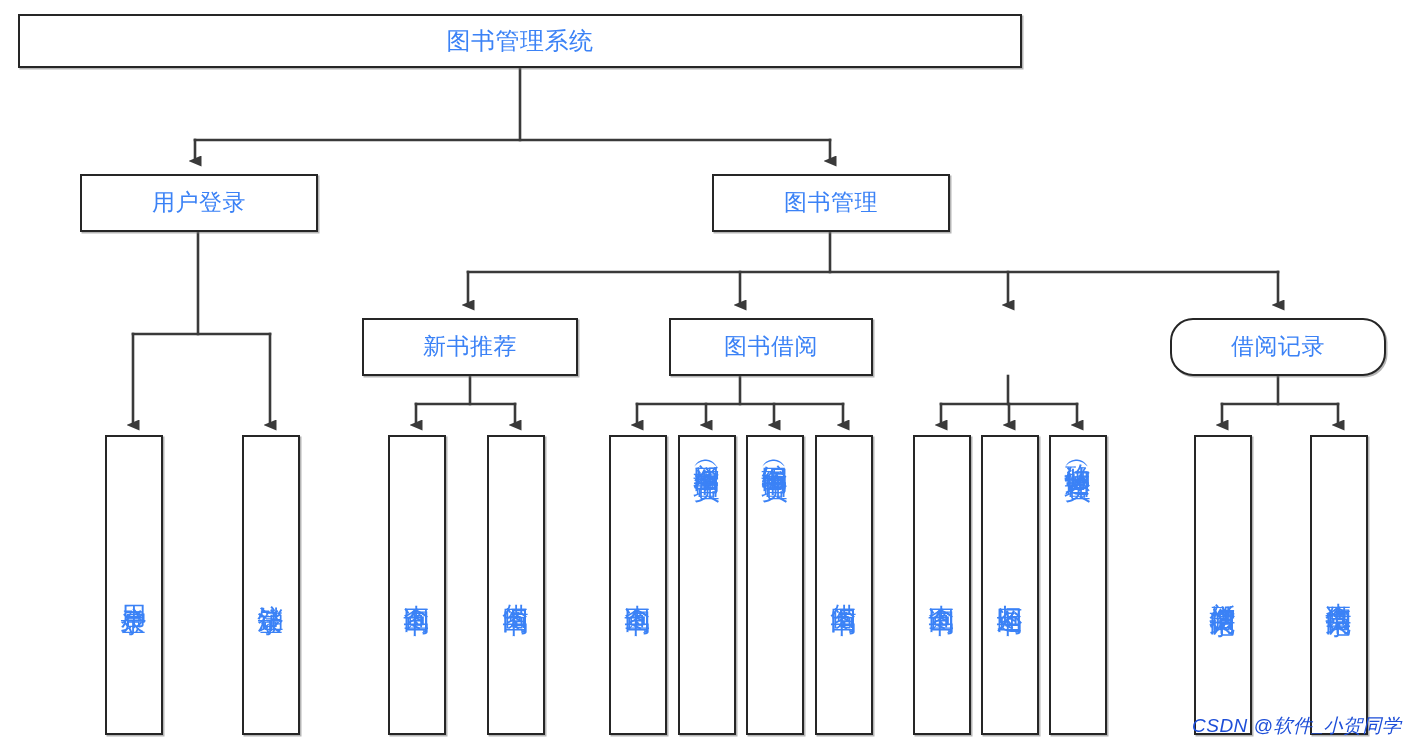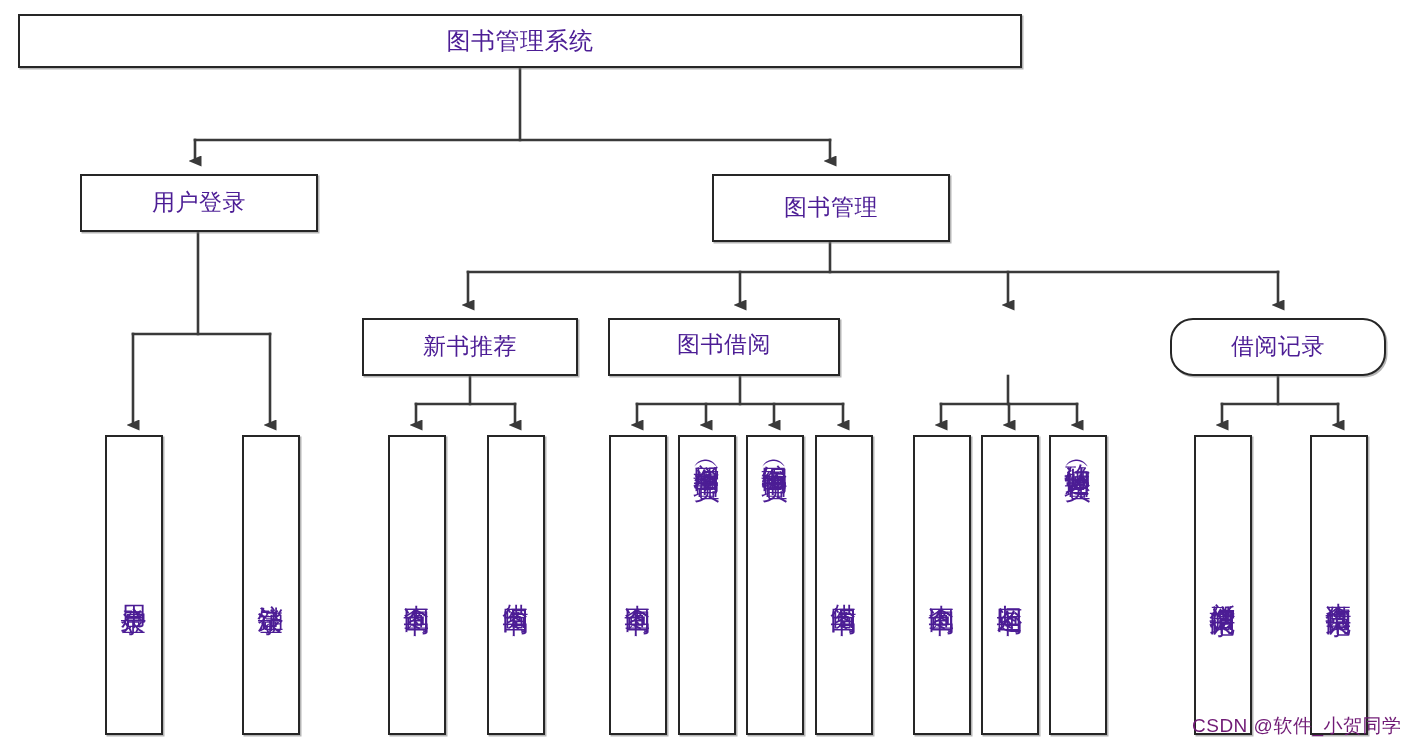--- a/index.html
+++ b/index.html
@@ -28,21 +28,21 @@
     pointer-events: none;
   }
   .node {
     position: absolute;
     box-sizing: border-box;
     border: 2px solid #262626;
     background: #ffffff;
     display: flex;
     align-items: center;
     justify-content: center;
-    color: #4c1d95;
+    color: #3b82f6;
     box-shadow: 1.5px 1.5px 0 rgba(120,120,120,0.55);
   }
   .node .label {
     display: block;
     text-align: center;
     line-height: 1.18;
     white-space: nowrap;
   }
   .node.horizontal .label {
     font-size: 23px;
@@ -63,25 +63,26 @@
     line-height: 1.0;
     letter-spacing: 2px;
     white-space: nowrap;
   }
   .node.vertical.center .label {
     margin-top: auto;
     margin-bottom: auto;
   }
   .watermark {
     position: absolute;
-    color: #701a75;
+    color: #1d4ed8;
     font-size: 19px;
     letter-spacing: 0.5px;
     white-space: nowrap;
     user-select: none;
+    font-style: italic;
   }
 </style>
 </head>
 <body>
 
 <div id="diagram-root">
 
   <svg class="connectors" viewBox="0 0 1405 747" width="1405" height="747" xmlns="http://www.w3.org/2000/svg">
     <defs>
       <marker id="arrowhead" markerWidth="11" markerHeight="13" refX="2.5" refY="6.5" orient="auto" markerUnits="userSpaceOnUse">
@@ -132,28 +133,28 @@
     </g>
   </svg>
 
   <div class="node root horizontal" style="left:18px; top:14px; width:1004px; height:54px;">
     <span class="label">图书管理系统</span>
   </div>
 
   <div class="node horizontal" style="left:80px; top:174px; width:238px; height:58px;">
     <span class="label">用户登录</span>
   </div>
-  <div class="node horizontal" style="left:712px; top:174px; width:238px; height:68px;">
+  <div class="node horizontal" style="left:712px; top:174px; width:238px; height:58px;">
     <span class="label">图书管理</span>
   </div>
 
   <div class="node horizontal" style="left:362px; top:318px; width:216px; height:58px;">
     <span class="label">新书推荐</span>
   </div>
-  <div class="node horizontal" style="left:608px; top:318px; width:232px; height:58px;font-family:Liberation Mono, monospace;">
+  <div class="node horizontal" style="left:669px; top:318px; width:204px; height:58px;">
     <span class="label">图书借阅</span>
   </div>
   <div class="node horizontal" style="left:1170px; top:318px; width:216px; height:58px;border-radius:23px;">
     <span class="label">借阅记录</span>
   </div>
 
   <div class="node vertical center" style="left:105px; top:435px; width:58px; height:300px;">
     <span class="label">用户登录</span>
   </div>
   <div class="node vertical center" style="left:242px; top:435px; width:58px; height:300px;">

